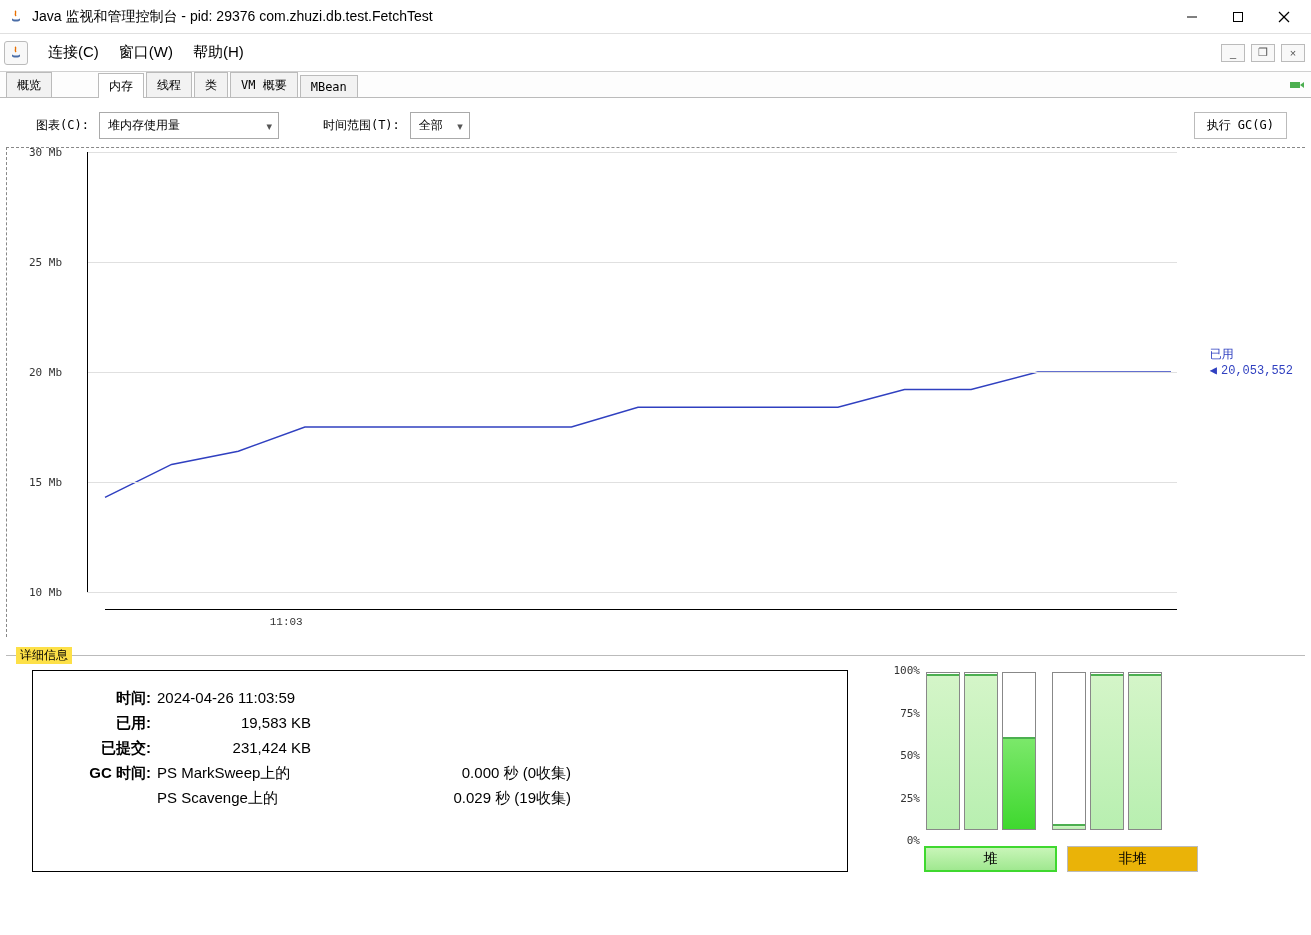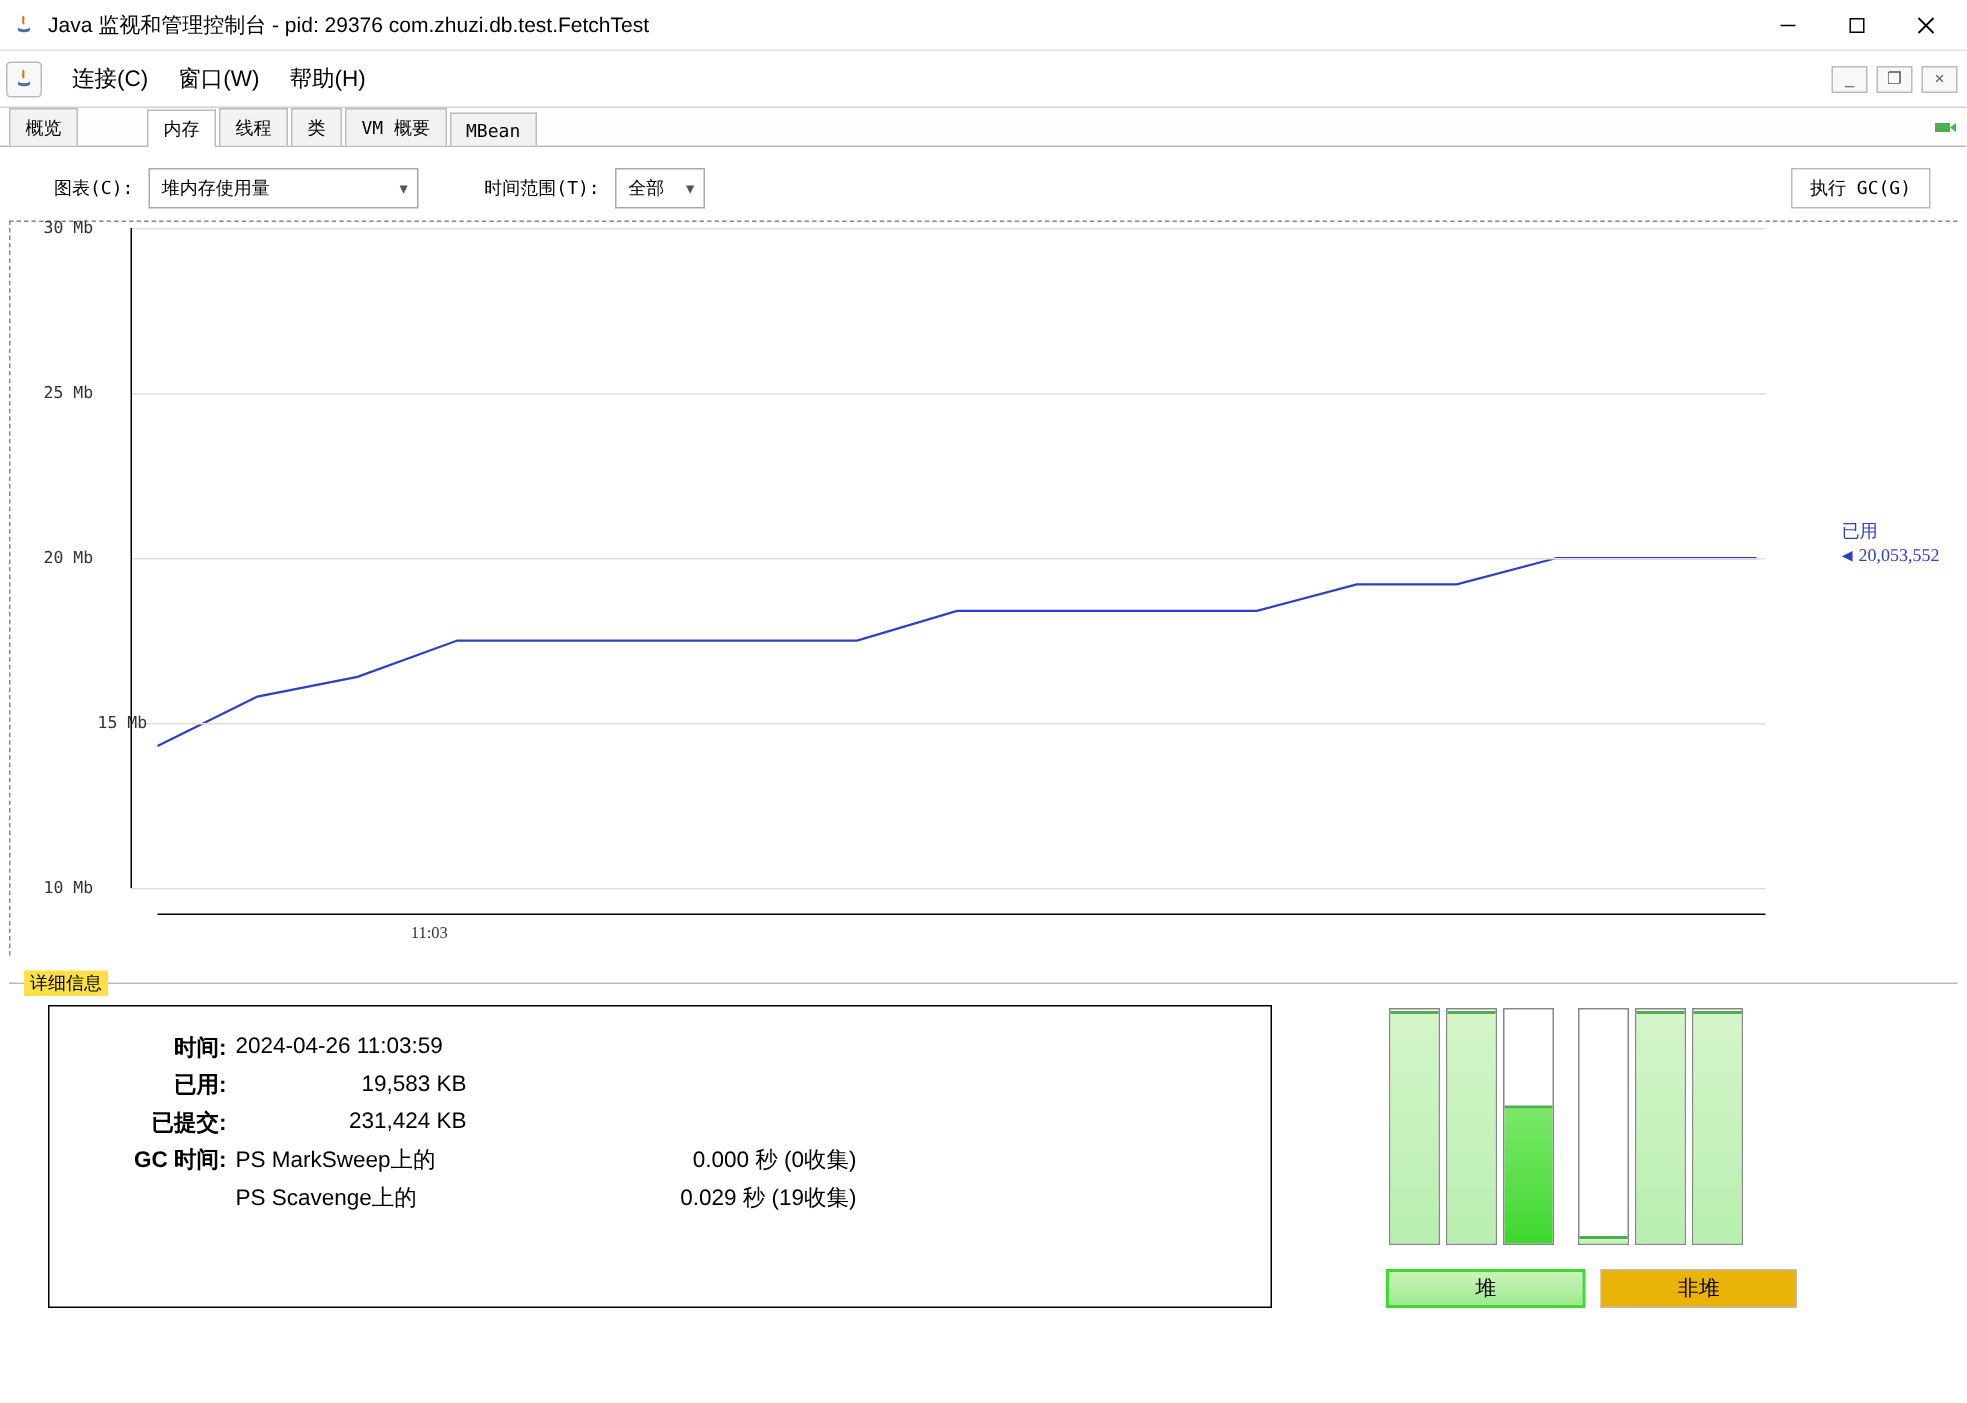--- a/index.html
+++ b/index.html
@@ -193,21 +193,21 @@
     display:flex; gap:10px; margin-top:6px; padding-left:46px;
   }
   .heap-btn {
     flex:1; height:26px; border:2px solid #3fd82f; background:linear-gradient(to bottom,#c8f5b8,#a0e890);
     display:flex; align-items:center; justify-content:center; font-size:14px;
   }
   .heap-btn.inactive {
     border:1px solid #bbb; background:#eab308;
   }
   
-  .mono { font-family: Liberation Serif, serif; }
+  .mono { font-family: Liberation Mono, monospace; }
 </style>
 </head>
 <body>
 
 <div class="titlebar">
   <span class="java-icon">
     <svg viewBox="0 0 16 16">
         <path d="M4 9c0 2 8 2 8 0v2c0 2-8 2-8 0z" fill="#4a6da7"></path>
         <path d="M7 2c2 1-1 3 1 5" stroke="#e76f00" fill="none" stroke-width="1.4"></path>
       </svg>
@@ -293,21 +293,21 @@
         <div>已用</div>
         <div><span class="arrow">◀</span><span class="mono">20,053,552</span></div>
       </div>
     <div class="gridline-h" style="top: 0px;"></div>
         <div class="y-axis-label" style="top: 0px;">30 Mb</div>
         <div class="gridline-h" style="top: 110px;"></div>
         <div class="y-axis-label" style="top: 110px;">25 Mb</div>
         <div class="gridline-h" style="top: 220px;"></div>
         <div class="y-axis-label" style="top: 220px;">20 Mb</div>
         <div class="gridline-h" style="top: 330px;"></div>
-        <div class="y-axis-label" style="top: 330px; margin-left: 36px;">15 Mb</div>
+        <div class="y-axis-label" style="top: 330px;">15 Mb</div>
         <div class="gridline-h" style="top: 440px;"></div>
         <div class="y-axis-label" style="top: 440px;">10 Mb</div>
         <div style="position: absolute; left: 0px; top: 0px; bottom: 0px; width: 1px; background: rgb(0, 0, 0);"></div>
         <div class="x-axis-tick mono" style="left: 199.22px;">11:03</div>
       </div>
   </div>
 </div>
 
 <div class="details-outer">
   <span class="details-title">详细信息</span>
@@ -332,20 +332,27 @@
       </div>
       <div class="info-row">
         <span class="info-label"></span>
         <span class="info-val1" style="width:260px">PS Scavenge上的</span>
         <span class="info-val3" style="width:160px;text-align:right">0.029 秒 (19收集)</span>
       </div>
     </div>
 
     <div class="bars-wrap">
       <div class="bars-area">
+        <div class="bars-yaxis" id="bars-yaxis">
+            <div class="bars-ytick" style="top: 0%;">100%</div>
+            <div class="bars-ytick" style="top: 25%;">75%</div>
+            <div class="bars-ytick" style="top: 50%;">50%</div>
+            <div class="bars-ytick" style="top: 75%;">25%</div>
+            <div class="bars-ytick" style="top: 100%;">0%</div>
+          </div>
         <div class="bars-group">
           <div class="mini-bar">
               <div class="fill" style="height:98%"></div>
               <div class="mark" style="bottom:98%"></div>
             </div>
           <div class="mini-bar">
               <div class="fill" style="height:98%"></div>
               <div class="mark" style="bottom:98%"></div>
             </div>
           <div class="mini-bar strong">

